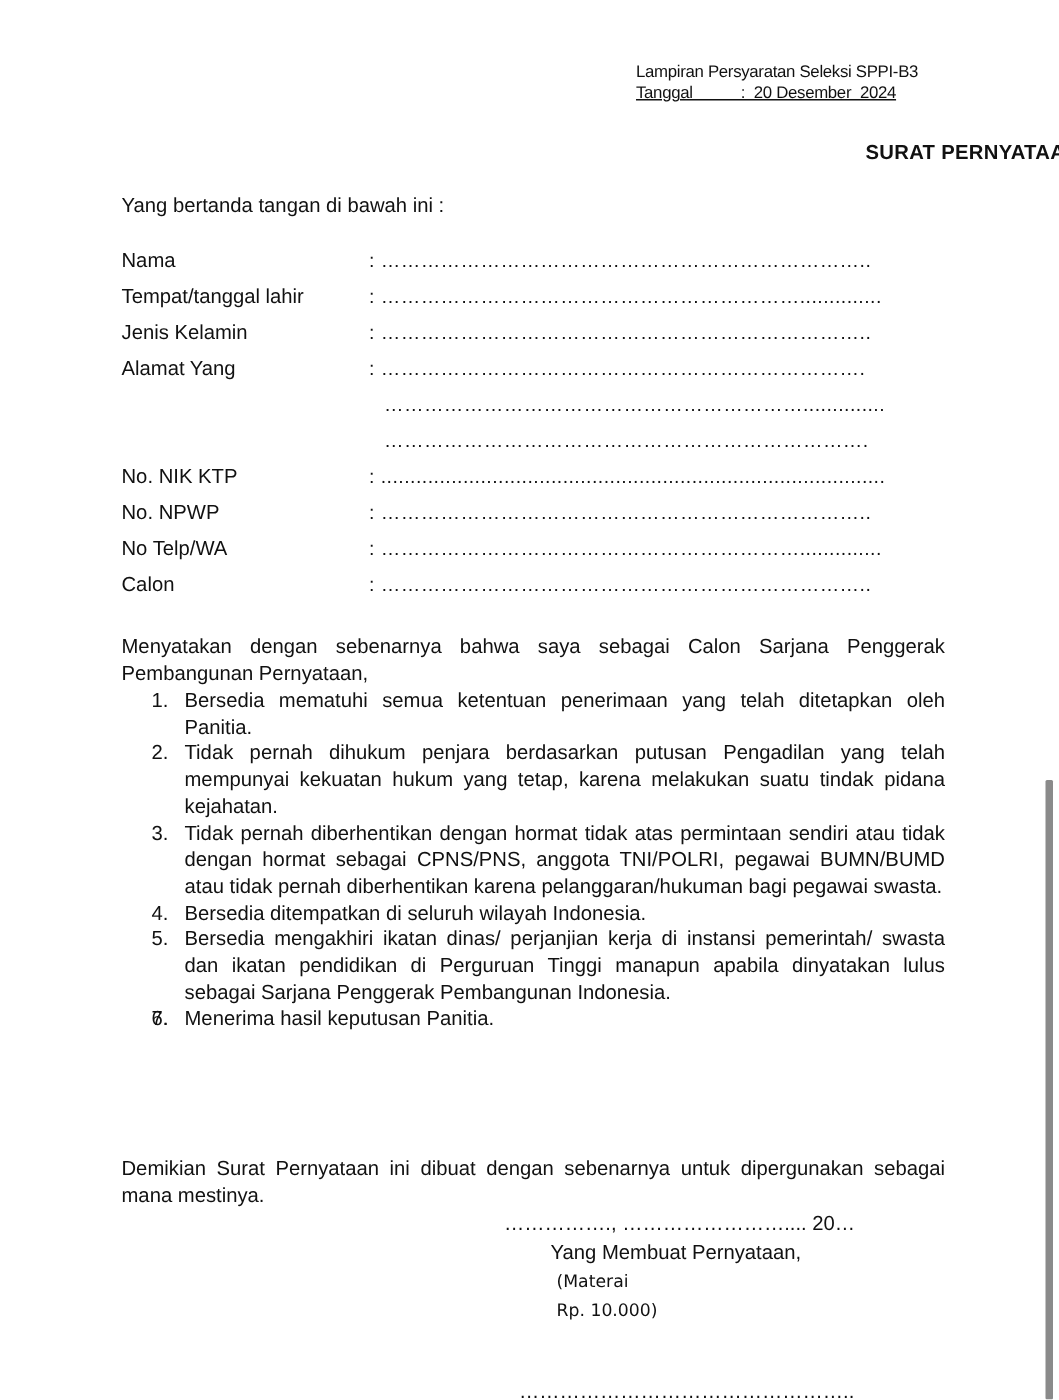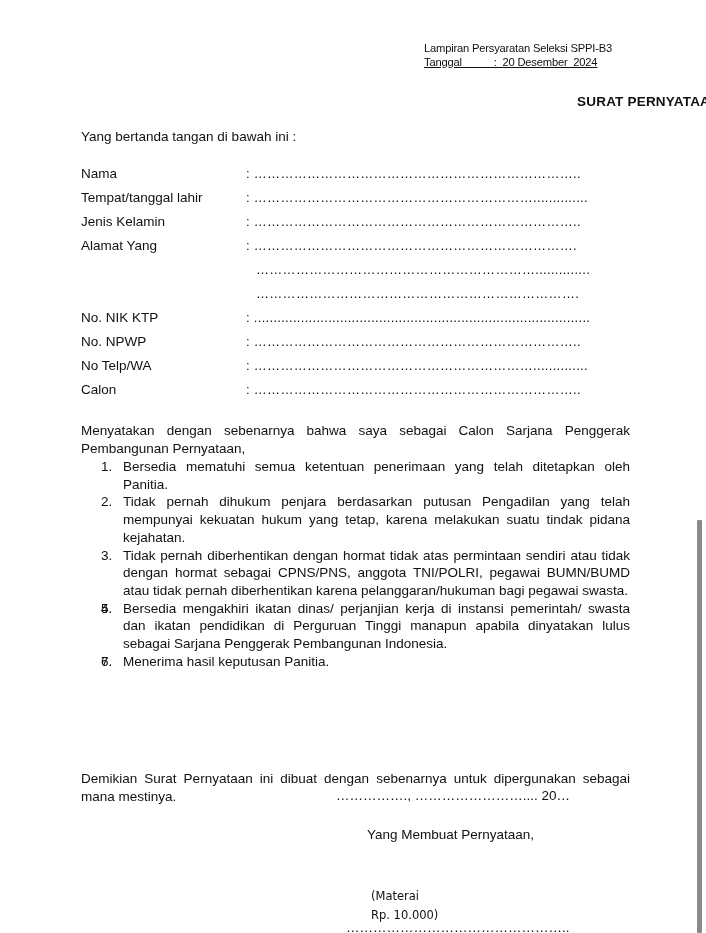--- a/index.html
+++ b/index.html
@@ -11,21 +11,21 @@
   .intro { position: absolute; left: 81px; top: 129px; font-size: 13.5px; }
   .field { position: absolute; left: 81px; font-size: 13.5px; height: 18px; line-height: 18px; }
   .field .lbl { position: absolute; left: 0; white-space: nowrap; }
   .field .val { position: absolute; left: 165px; white-space: nowrap; font-size: 13px; letter-spacing: 0.3px; }
   .cont { position: absolute; left: 256px; font-size: 13px; white-space: nowrap; letter-spacing: 0.3px; }
   .para { position: absolute; left: 81px; width: 549px; font-size: 13.5px; line-height: 17.7px; text-align: justify; }
   .list { position: absolute; left: 81px; width: 549px; top: 458px; font-size: 13.5px; line-height: 17.7px; margin: 0; padding: 0; list-style: none; }
   .list li { position: relative; padding-left: 42px; text-align: justify; margin: 0; }
   .list li .num { position: absolute; left: 20px; top: 0; }
   .sig { position: absolute; font-size: 13.5px; white-space: nowrap; }
-  .sig.small { font-size: 11.5px; font-family: "DejaVu Sans", sans-serif; margin-top: 42px; }
+  .sig.small { font-size: 11.5px; font-family: "DejaVu Sans", sans-serif; }
   .scrollbar { position: absolute; left: 697px; top: 520px; width: 5px; height: 413px; background: #8a8a8a; border-radius: 1px; }
 </style>
 </head>
 <body>
 
 <div>
   <div class="hdr">
     <div>Lampiran Persyaratan Seleksi SPPI-B3</div>
     <div class="line2">Tanggal           :  20 Desember  2024</div>
   </div>
@@ -67,28 +67,28 @@
     <span class="lbl">Calon</span>
     <span class="val">: ………………………………………………………………..</span>
   </div>
 
   <div class="para" style="top:422px">Menyatakan dengan sebenarnya bahwa saya sebagai Calon Sarjana Penggerak Pembangunan Pernyataan,</div>
 
   <ol class="list">
     <li><span class="num">1.</span><span>Bersedia mematuhi semua ketentuan penerimaan yang telah ditetapkan oleh Panitia.</span></li>
     <li><span class="num">2.</span><span>Tidak pernah dihukum penjara berdasarkan putusan Pengadilan yang telah mempunyai kekuatan hukum yang tetap, karena melakukan suatu tindak pidana kejahatan.</span></li>
     <li><span class="num">3.</span><span>Tidak pernah diberhentikan dengan hormat tidak atas permintaan sendiri atau tidak dengan hormat sebagai CPNS/PNS, anggota TNI/POLRI, pegawai BUMN/BUMD atau tidak pernah diberhentikan karena pelanggaran/hukuman bagi pegawai swasta.</span></li>
-    <li><span class="num">4.</span></li>
+    <li><span class="num">4.</span><span>Bersedia ditempatkan di seluruh wilayah Indonesia.</span></li>
     <li><span class="num">5.</span><span>Bersedia mengakhiri ikatan dinas/ perjanjian kerja di instansi pemerintah/ swasta dan ikatan pendidikan di Perguruan Tinggi manapun apabila dinyatakan lulus sebagai Sarjana Penggerak Pembangunan Indonesia.</span></li>
     <li><span class="num">6.</span></li>
     <li><span class="num">7.</span><span>Menerima hasil keputusan Panitia.</span></li>
   </ol>
 
   <div class="para" style="top:770px">Demikian Surat Pernyataan ini dibuat dengan sebenarnya untuk dipergunakan sebagai mana mestinya.</div>
 
-  <div class="sig" style="left:336px; top:788px;">……………., …………………….... 20…</div>
+  <div class="sig" style="left:336px; top:808px;">……………., …………………….... 20…</div>
   <div class="sig" style="left:367px; top:827px;text-align:right;">Yang Membuat Pernyataan,</div>
   <div class="sig small" style="left:371px; top:847px;">(Materai</div>
   <div class="sig small" style="left:371px; top:866px;">Rp. 10.000)</div>
   <div class="sig" style="left:346px; top:920px;">…………………………………………..</div>
 </div>
 
 <div class="scrollbar"></div>
 
 </body></html>

